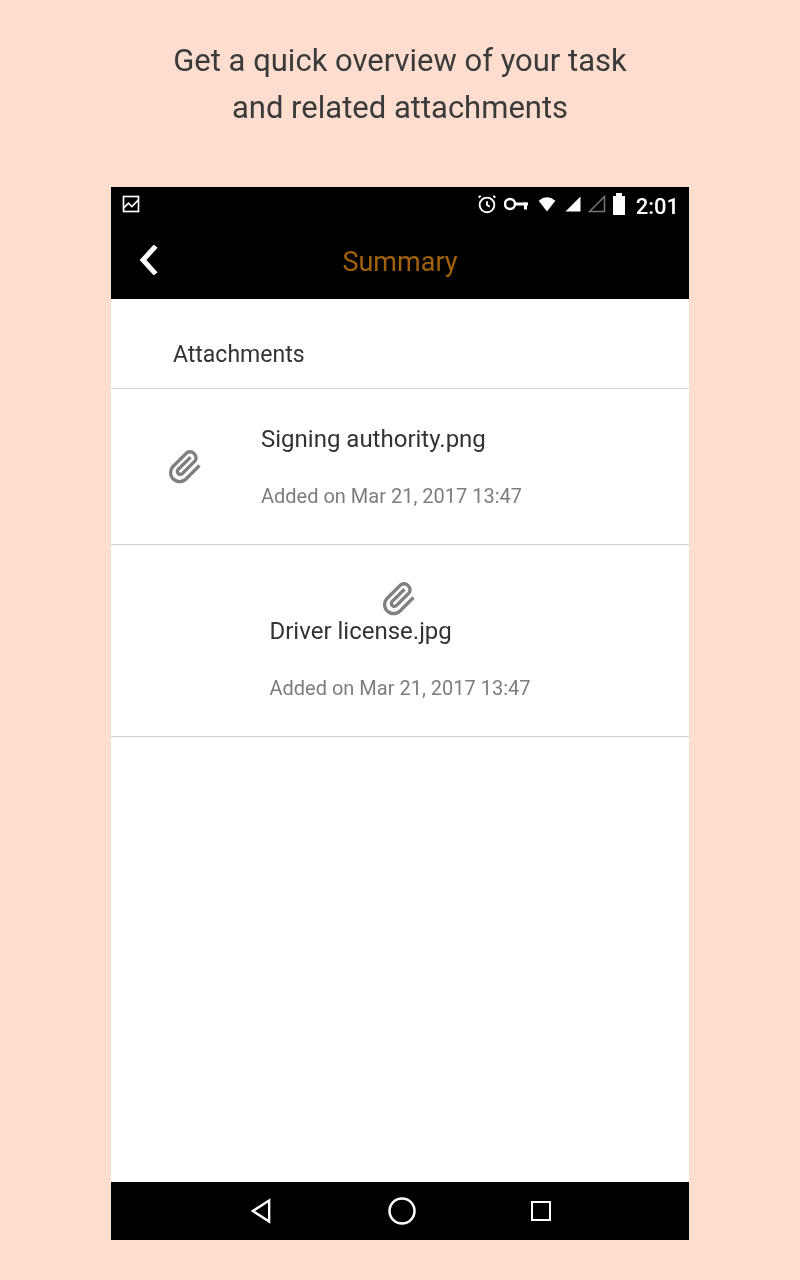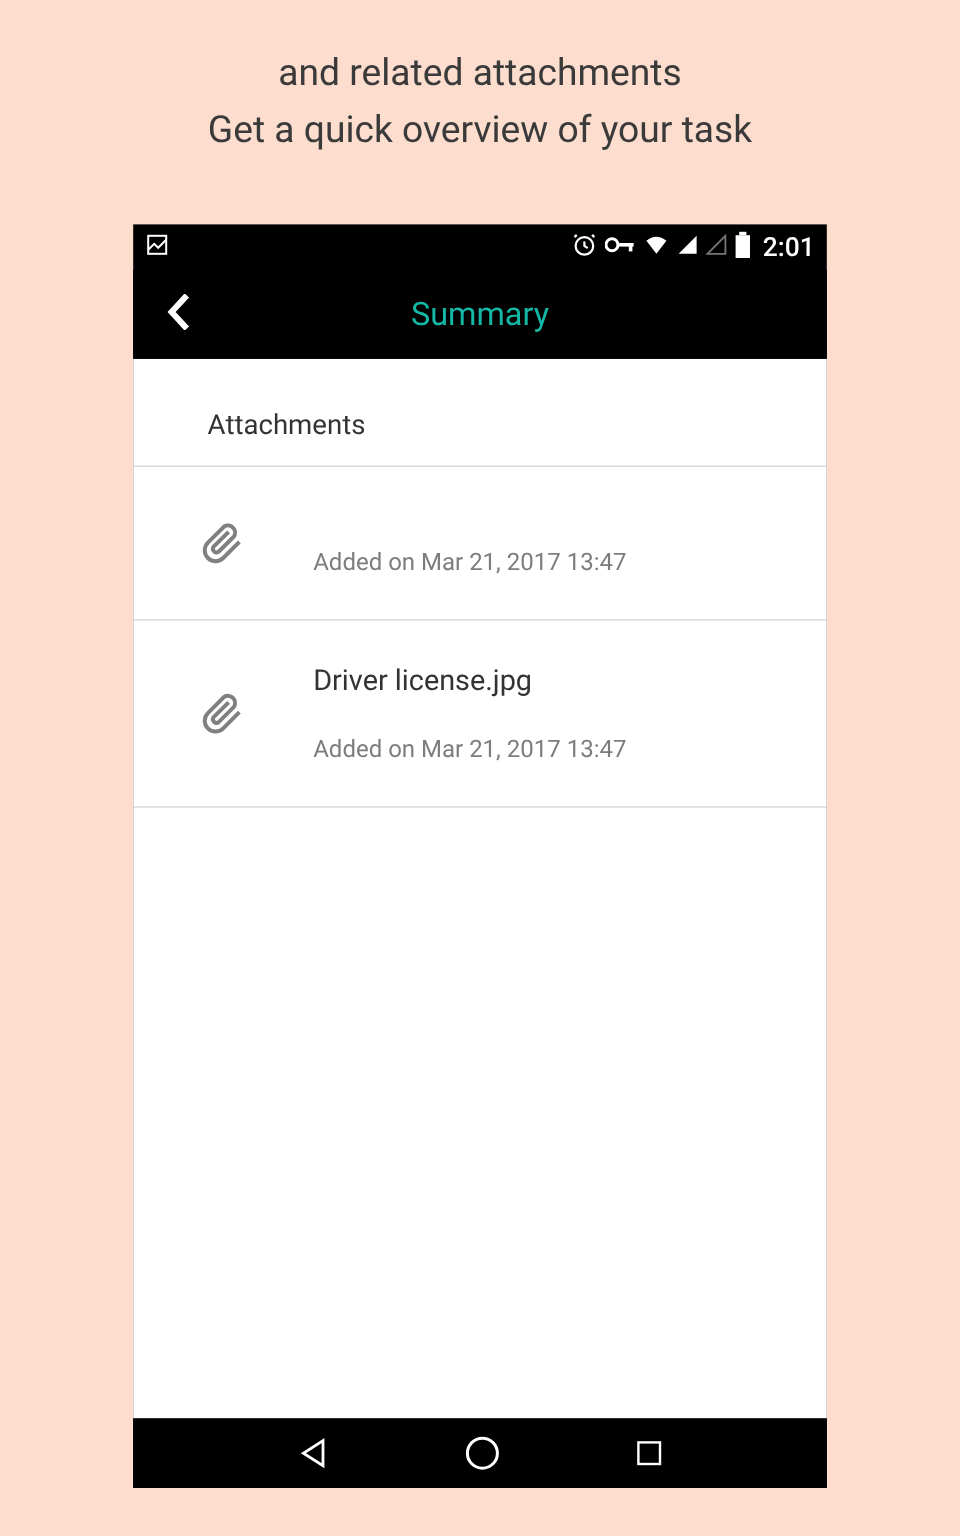--- a/index.html
+++ b/index.html
@@ -64,21 +64,21 @@
     .back-btn {
       color: #fff;
       padding: 0 26px;
       cursor: pointer;
     }
     .app-title {
       position: absolute;
       left: 0;
       right: 0;
       text-align: center;
-      color: #14b8a6;
+      color: #a16207;
       font-size: 27px;
       font-weight: 400;
       pointer-events: none;
     }
     .content {
       background-color: #fff;
       height: 883px;
       overflow: hidden;
     }
     .desc-box {
@@ -96,20 +96,21 @@
     }
     .attachment-row {
       border-top: 1px solid #d0d0d0;
       display: flex;
       align-items: center;
       padding: 36px 0;
       cursor: pointer;
     }
     .attachment-row:last-of-type {
       border-bottom: 1px solid #d0d0d0;
+      flex-direction: column;
     }
     .attachment-icon {
       width: 150px;
       display: flex;
       align-items: center;
       justify-content: center;
     }
     .attachment-text {
       flex: 1;
     }
@@ -136,22 +137,22 @@
       cursor: pointer;
       display: flex;
       align-items: center;
       justify-content: center;
     }
   </style>
 </head>
 <body>
 
 <div class="promo-text">
+  <div>Get a quick overview of your task</div>
   <div>and related attachments</div>
-  <div>Get a quick overview of your task</div>
 </div>
 
 <div class="phone">
   <div class="status-bar">
     <div class="status-left">
       <span>
         <svg width="20" height="20" viewBox="0 0 24 24" fill="none" stroke="#fff" stroke-width="2">
           <rect x="3" y="3" width="18" height="18" fill="none"></rect>
           <path d="M3 17 L9 11 L13 15 L21 7" fill="none"></path>
         </svg>
@@ -211,20 +212,21 @@
 
     <div class="section-title">Attachments</div>
 
     <div class="attachment-row">
       <div class="attachment-icon">
         <svg width="36" height="36" viewBox="0 0 24 24" fill="none" stroke="#808080" stroke-width="2.2">
           <path d="M21 11 L12 20 A6 6 0 0 1 3.5 11.5 L12.5 2.5 A4 4 0 0 1 18 8 L9.5 16.5 A2 2 0 0 1 6.7 13.7 L15 5.5"></path>
         </svg>
       </div>
       <div class="attachment-text">
+        <div class="attachment-name">Signing authority.png</div>
         <div class="attachment-date">Added on Mar 21, 2017 13:47</div>
       </div>
     </div>
 
     <div class="attachment-row">
       <div class="attachment-icon">
         <svg width="36" height="36" viewBox="0 0 24 24" fill="none" stroke="#808080" stroke-width="2.2">
           <path d="M21 11 L12 20 A6 6 0 0 1 3.5 11.5 L12.5 2.5 A4 4 0 0 1 18 8 L9.5 16.5 A2 2 0 0 1 6.7 13.7 L15 5.5"></path>
         </svg>
       </div>

